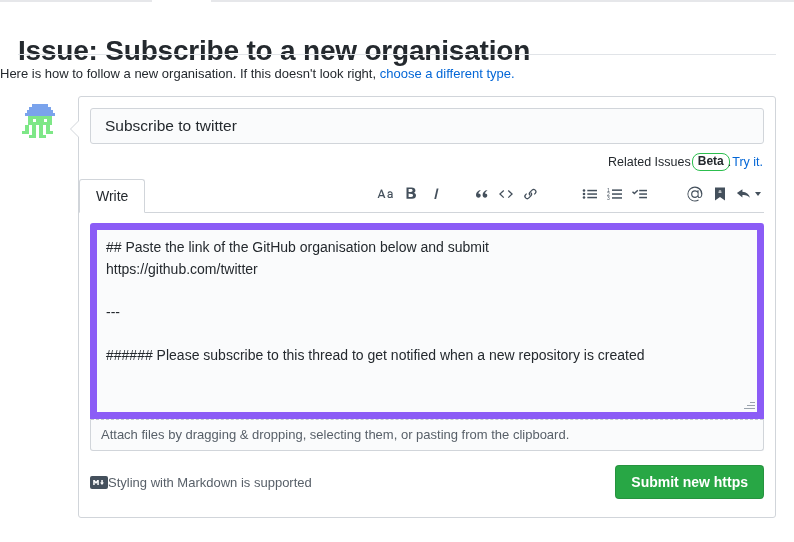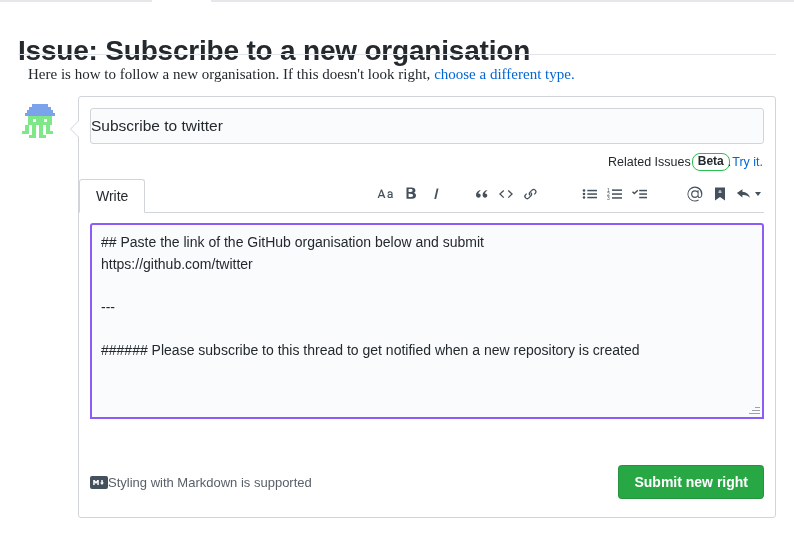--- a/index.html
+++ b/index.html
@@ -22,22 +22,22 @@
   .page-title {
     position:absolute; left:18px; top:16px;
     font-size:28px; font-weight:bold; letter-spacing:-0.2px;
     color:#24292e; white-space:nowrap;
   }
   .header-divider {
     position:absolute; left:18px; top:54px; width:758px; height:1px;
     background:#e1e4e8;
   }
   .subtitle {
-    position:absolute; left:28px; top:66px;
-    font-size:15px; color:#24292e; white-space:nowrap;font-family:Liberation Serif, serif;
+    position:absolute; left:0; top:66px;
+    font-size:13px; color:#24292e; white-space:nowrap;
   }
   .subtitle a { color:#0366d6; text-decoration:none; }
 
   
   .avatar-wrap {
     position:absolute; left:18px; top:100px;
     width:44px; height:44px;
   }
   .avatar-wrap svg { display:block; }
 
@@ -62,21 +62,21 @@
     content:""; left:1px; top:-8px;
     border-right-color:#ffffff;
   }
 
   
   .title-input {
     position:absolute; left:11px; top:11px;
     width:674px; height:36px;
     border:1px solid #d1d5da; border-radius:3px;
     background:#fafbfc;
-    padding:0 0;
+    padding:0 14px;
     font-family:"Liberation Sans", sans-serif;
     font-size:15.5px; color:#24292e;
     outline:none;
   }
 
   
   .related-row {
     position:absolute; right:12px; top:56px;
     display:flex; align-items:center; gap:1px;
     font-size:12.5px; color:#24292e; white-space:nowrap;
@@ -131,21 +131,21 @@
     width:0;height:0;border-left:3.5px solid transparent;
     border-right:3.5px solid transparent;border-top:4px solid currentColor;
     margin-left:2px;
   }
   .tbtn.with-caret { width:32px; }
 
   
   .editor-area {
     position:absolute; left:11px; top:126px;
     width:674px; height:196px;
-    border:2px solid #8b5cf6; border-radius:3px 3px 0 0;
+    border:7px solid #8b5cf6; border-radius:3px 3px 0 0;
     background:#fafbfc;
     overflow:hidden;
   }
   .md-text {
     position:absolute; left:9px; top:7px; right:9px;
     font-family:"Liberation Sans", sans-serif;
     font-size:14px; line-height:21.5px; color:#24292e;
     white-space:pre-wrap;
   }
   .resize-grip {
@@ -359,27 +359,31 @@
 ---
 
 ###### Please subscribe to this thread to get notified when a new repository is created</div>
       <span class="resize-grip">
           <i></i>
           <i></i>
           <i></i>
         </span>
     </div>
 
+    <div class="attach-strip">
+      <span class="attach-dashed"></span>
+      <span class="attach-text">Attach files by dragging &amp; dropping, selecting them, or pasting from the clipboard.</span>
+    </div>
 
     <div class="footer">
       <div class="md-support">
         <span class="md-icon">
           <svg width="14" height="9" viewBox="0 0 14 9">
               <path d="M1.2 7V2h1.5l1.3 1.7L5.3 2h1.5v5H5.3V4.3L4 6 2.7 4.3V7zM10 7L8 4.4h1.3V2h1.5v2.4H12z"></path>
             </svg>
         </span>
         <span>Styling with Markdown is supported</span>
       </div>
-      <button class="submit-btn">Submit new right</button>
+      <button class="submit-btn">Submit new https</button>
     </div>
 
   </div>
 </div>
 
 </body></html>

